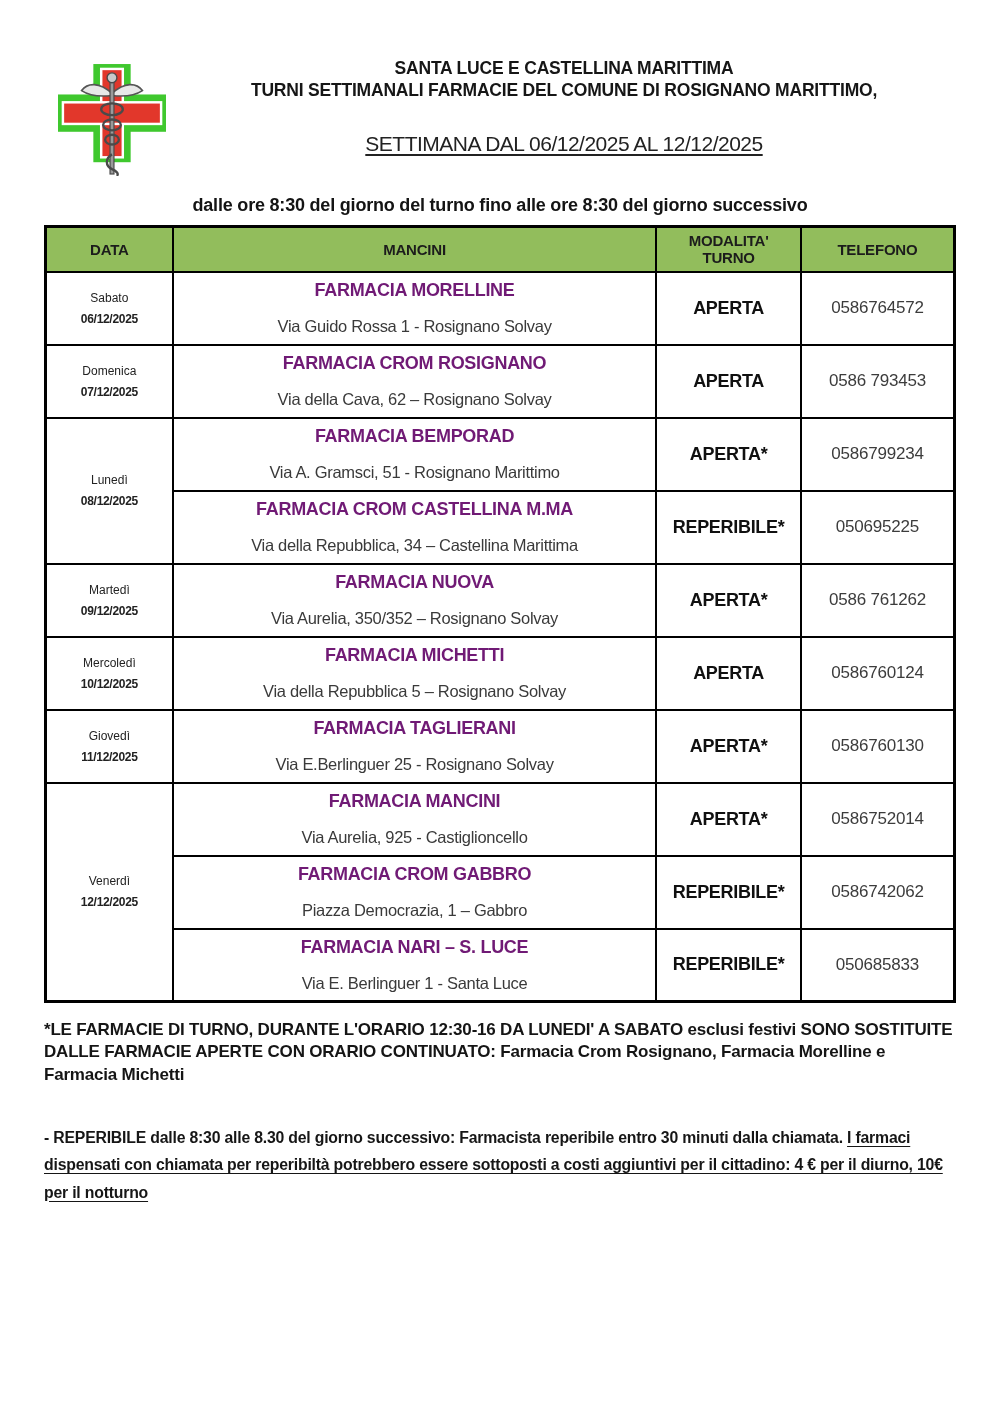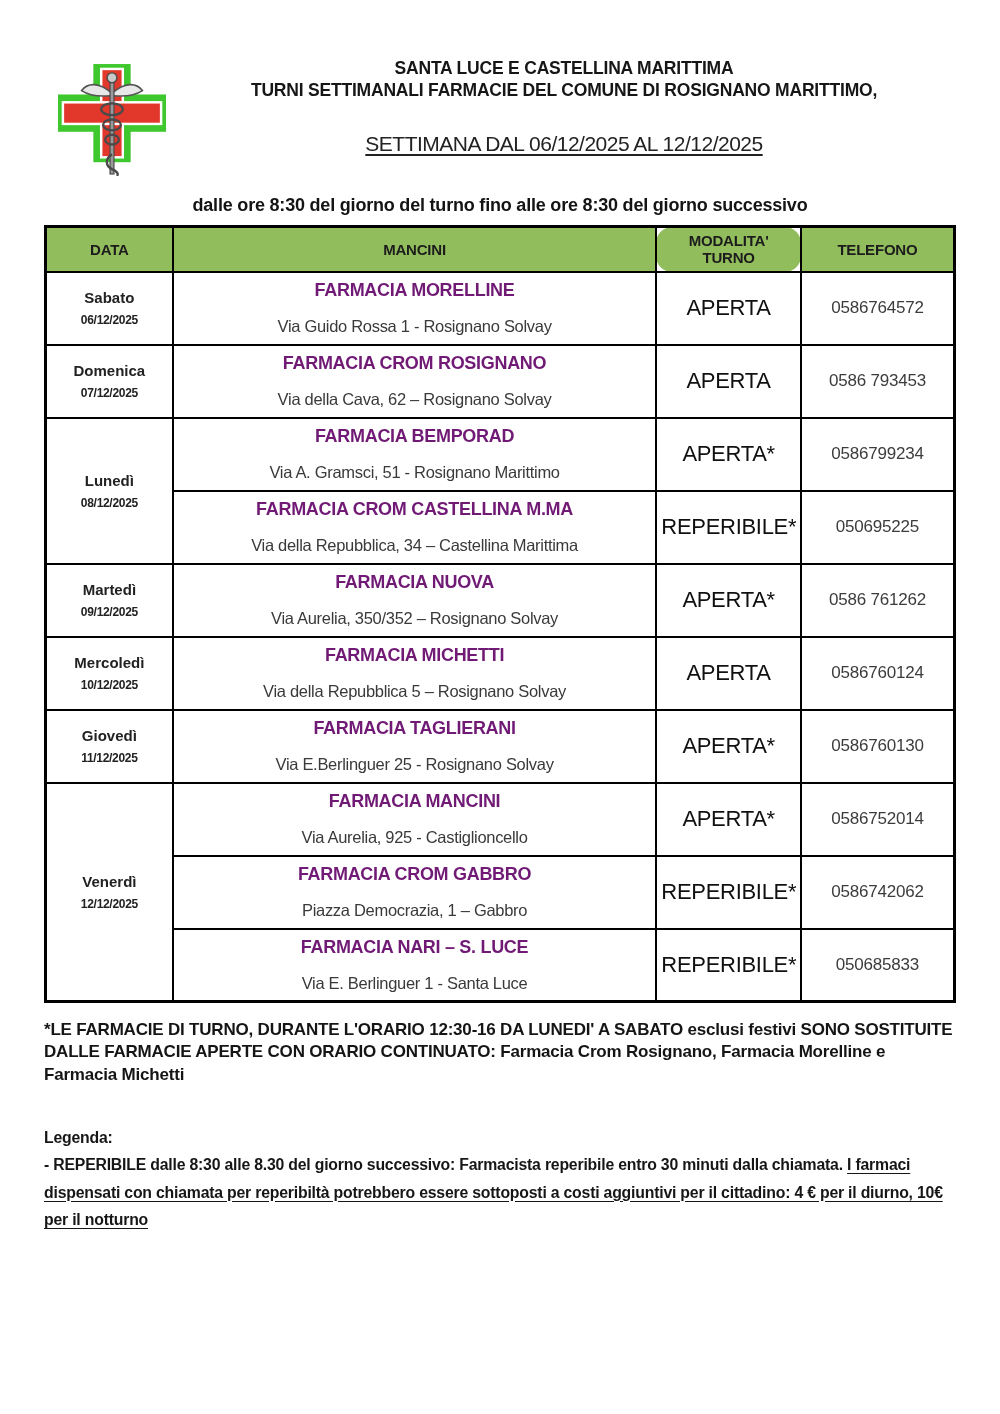--- a/index.html
+++ b/index.html
@@ -44,31 +44,31 @@
   th.c-farm { width: 53.2%; }
   th.c-mode { width: 15.9%; }
   th.c-tel  { width: 16.9%; }
   table.shifts thead th {
     background: #92bd5c;
     height: 45px;
     font-size: 15px; font-weight: bold; letter-spacing: -0.2px;
     color: #1c1c1c; text-align: center; vertical-align: middle;
     padding: 2px 8px;
   }
-  th.c-mode { font-size: 13.5px; line-height: 1.15; border-radius: 16px; }
+  th.c-mode { font-size: 13.5px; line-height: 1.15; }
   table.shifts tbody tr { height: 73px; }
   td.day { text-align: center; vertical-align: middle; padding: 4px 2px; }
-  .dayname { font-weight: bold; font-size: 15px; color: #222; }
+  .dayname { font-weight: normal; font-size: 12px; color: #222; }
   .daydate { font-weight: bold; font-size: 12px; color: #222; margin-top: 7px; letter-spacing: -0.3px; }
   td.farm { text-align: center; vertical-align: middle; padding: 6px 10px; }
   .fname { font-weight: bold; font-size: 18px; letter-spacing: -0.3px; color: #701a75; }
   .faddr { font-size: 16.5px; letter-spacing: -0.3px; color: #3a3a3a; margin-top: 16px; font-weight: normal; }
   td.mode {
     text-align: center; vertical-align: middle;
-    font-weight: normal; font-size: 22px; letter-spacing: -0.3px; color: #101010;
+    font-weight: bold; font-size: 18px; letter-spacing: -0.3px; color: #101010;
     padding: 2px 4px;
   }
   td.tel {
     text-align: center; vertical-align: middle;
     font-size: 17px; letter-spacing: -0.2px; color: #3c3c3c;
     padding: 2px 4px; font-weight: normal;
   }
 
   
   .note1 {
@@ -242,17 +242,16 @@
         <td class="mode">REPERIBILE*</td>
         <td class="tel">050685833</td>
       </tr>
     </tbody>
   </table>
 
   <div class="note1">*LE FARMACIE DI TURNO, DURANTE L'ORARIO 12:30-16 DA LUNEDI' A SABATO esclusi festivi SONO SOSTITUITE DALLE FARMACIE APERTE CON ORARIO CONTINUATO: Farmacia Crom Rosignano, Farmacia Morelline e Farmacia Michetti</div>
 
 
   <div class="legend">
-    <div>Legenda:</div>
     <div><span>- REPERIBILE</span><span> dalle 8:30 alle 8.30 del giorno successivo: Farmacista reperibile entro 30 minuti dalla chiamata. </span><span class="ul">I farmaci dispensati con chiamata per reperibiltà potrebbero essere sottoposti a costi aggiuntivi per il cittadino: 4 € per il diurno, 10€ per il notturno</span></div>
   </div>
 
 </div>
 
 </body></html>

